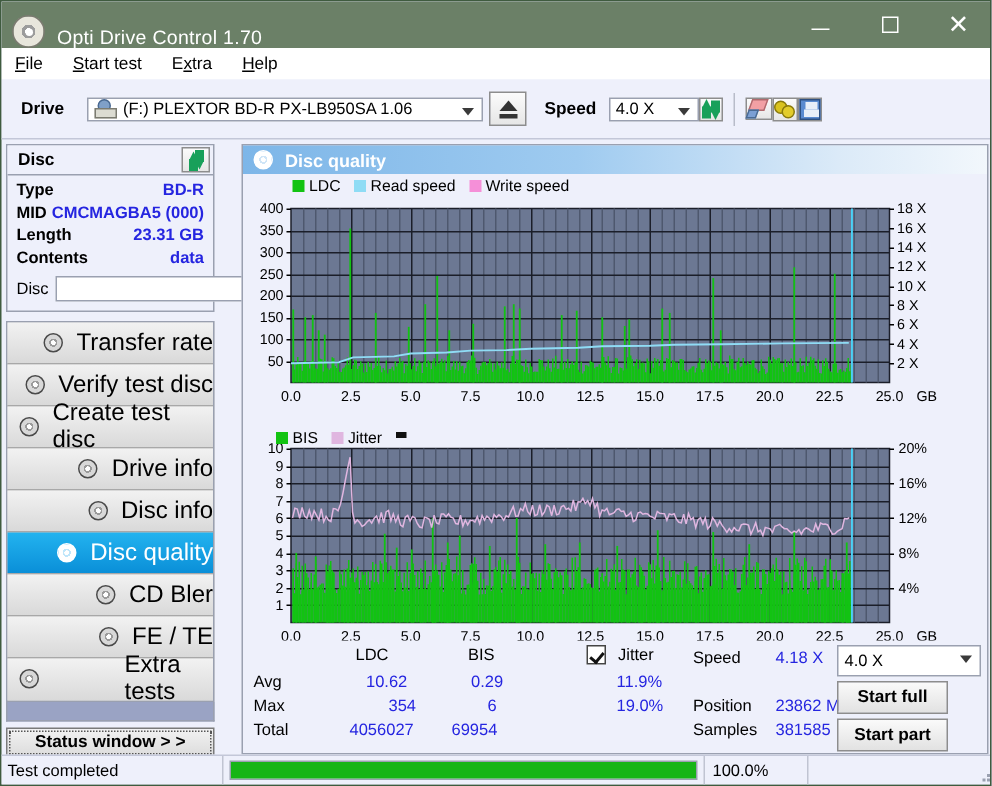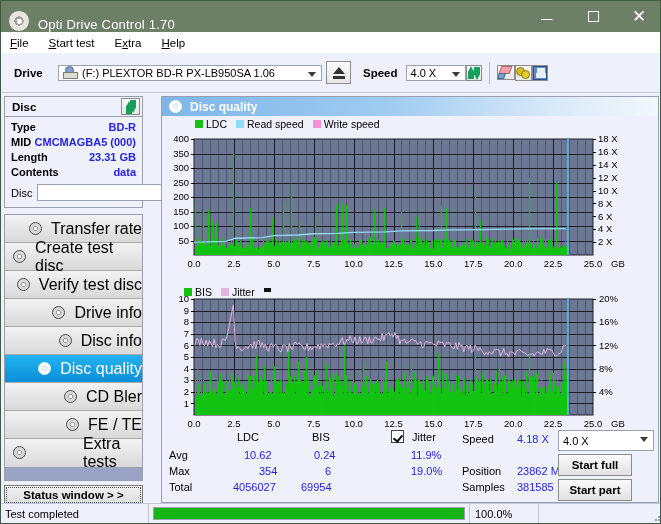--- a/index.html
+++ b/index.html
@@ -260,27 +260,27 @@
       <div class="nav">
         <span class="ic">
             <span class="d"></span>
           </span>
         <span>Transfer rate</span>
       </div>
       <div class="nav">
         <span class="ic">
             <span class="d"></span>
           </span>
-        <span>Create test disc</span>
+        <span>Verify test disc</span>
       </div>
       <div class="nav">
         <span class="ic">
             <span class="d"></span>
           </span>
-        <span>Verify test disc</span>
+        <span>Create test disc</span>
       </div>
       <div class="nav">
         <span class="ic">
             <span class="d"></span>
           </span>
         <span>Drive info</span>
       </div>
       <div class="nav">
         <span class="ic">
             <span class="d"></span>
@@ -1480,21 +1480,21 @@
     </div>
 
     <div class="statsbar">
       <div class="stat" style="left:75px;top:4px;font-weight:normal;">LDC</div>
       <div class="stat" style="left:150px;top:4px;">BIS</div>
       <div class="cbox" style="left:229px;top:3px;"></div>
       <div class="stat" style="left:250px;top:4px;">Jitter</div>
 
       <div class="stat" style="left:7px;top:22px;">Avg</div>
       <div class="stat v" style="left:82px;top:22px;">10.62</div>
-      <div class="stat v" style="left:152px;top:22px;">0.24</div>
+      <div class="stat v" style="left:152px;top:22px;">0.29</div>
       <div class="stat v" style="left:249px;top:22px;">11.9%</div>
 
       <div class="stat" style="left:7px;top:38px;">Max</div>
       <div class="stat v" style="left:97px;top:38px;">354</div>
       <div class="stat v" style="left:163px;top:38px;">6</div>
       <div class="stat v" style="left:249px;top:38px;">19.0%</div>
 
       <div class="stat" style="left:7px;top:54px;">Total</div>
       <div class="stat v" style="left:71px;top:54px;">4056027</div>
       <div class="stat v" style="left:139px;top:54px;">69954</div>

